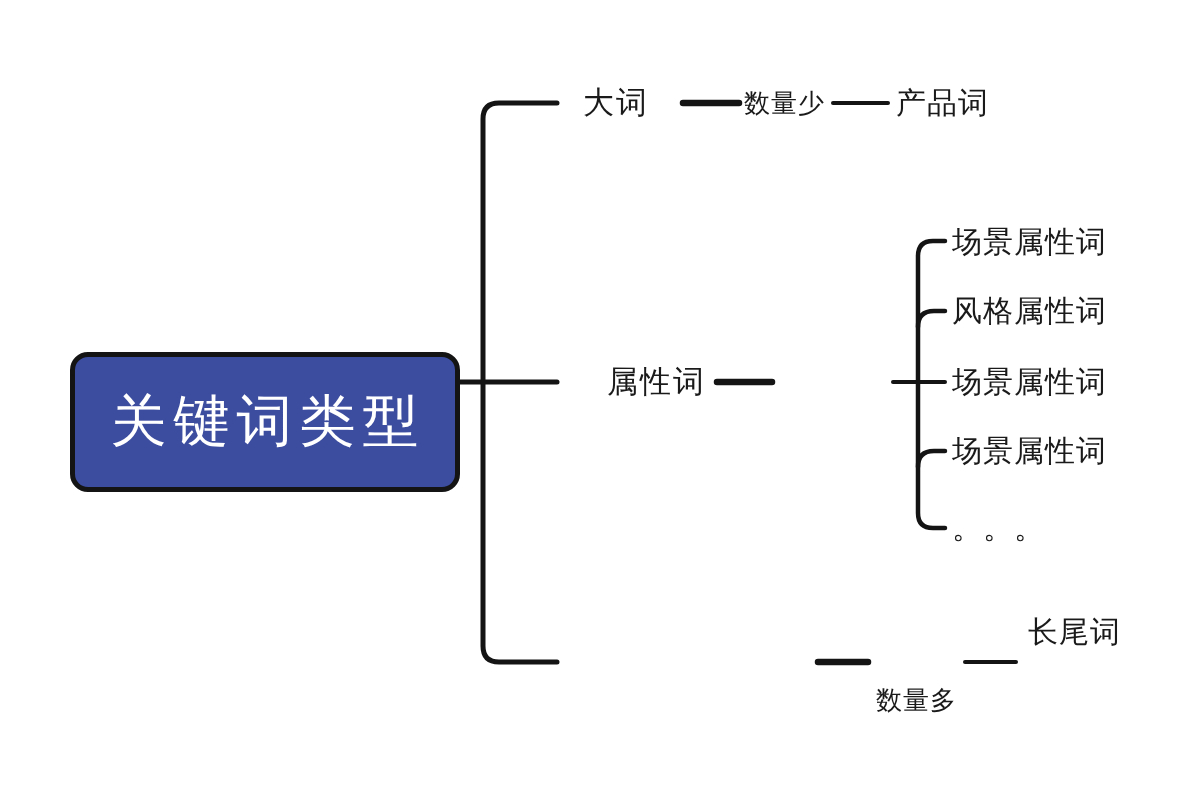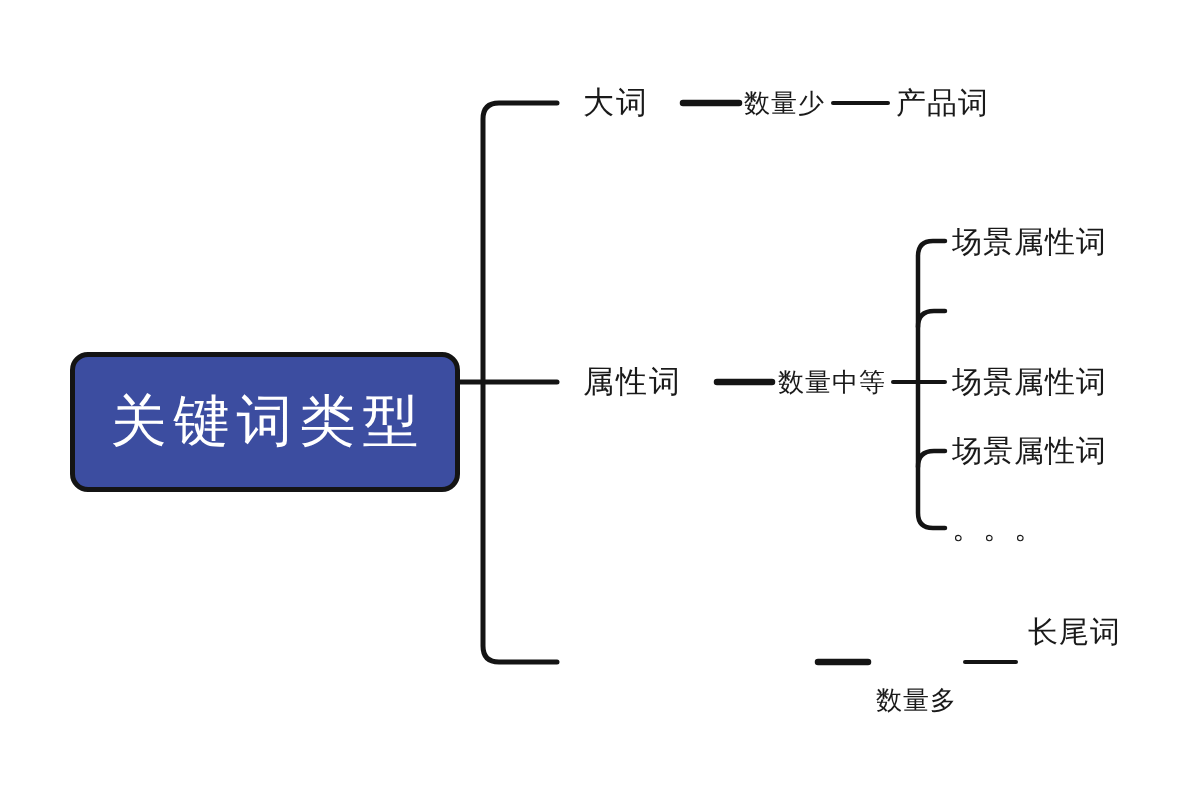--- a/index.html
+++ b/index.html
@@ -64,23 +64,23 @@
   </svg>
 
   <div class="root-node">
     <span>关键词类型</span>
   </div>
 
   <div class="node lv1" style="left:583px;top:103px">大词</div>
   <div class="node lv2" style="left:744px;top:103px">数量少</div>
   <div class="node lv3" style="left:896px;top:103px">产品词</div>
 
-  <div class="node lv1" style="left:583px;top:382px">属性词</div>
-  <div class="node lv2" style="left:778px;top:382px">数量中等</div>
+  <div class="node lv1" style="left:607px;top:382px">属性词</div>
   <div class="node lv3" style="left:952px;top:242px">场景属性词</div>
+  <div class="node lv3" style="left:952px;top:311px">风格属性词</div>
   <div class="node lv3" style="left:952px;top:382px">场景属性词</div>
   <div class="node lv3" style="left:952px;top:451px">场景属性词</div>
   <div class="node lv3" style="left:952px;top:528px">。。。</div>
 
   <div class="node lv2" style="left:876px;top:700px">数量多</div>
   <div class="node lv3" style="left:1028px;top:632px">长尾词</div>
 
 </div>
 
 </body></html>

